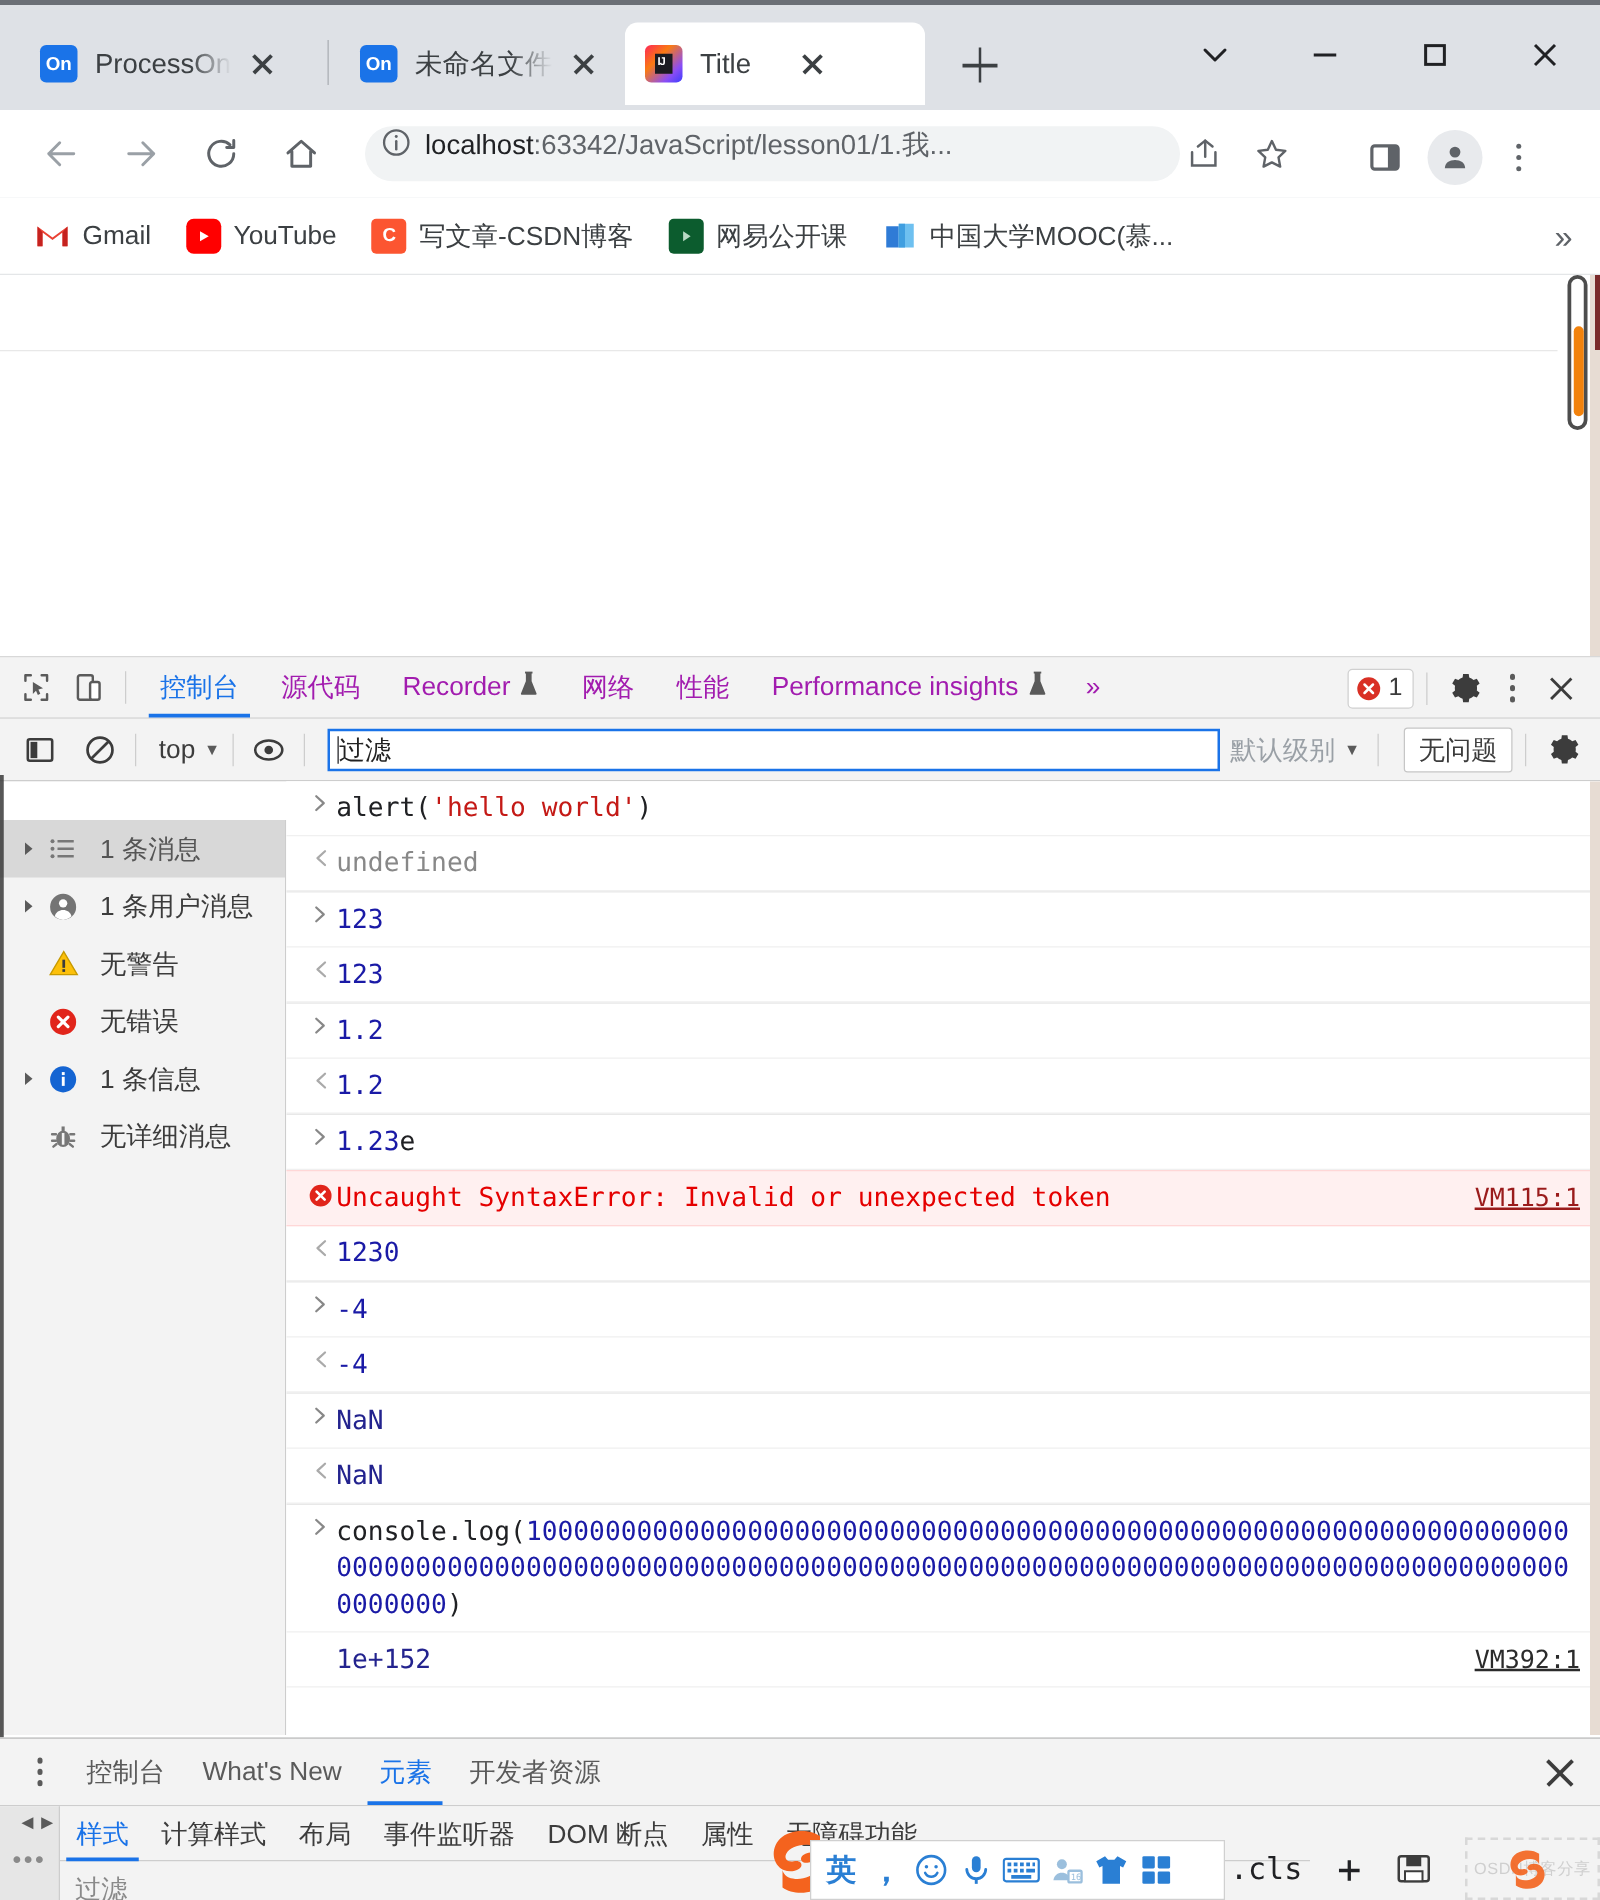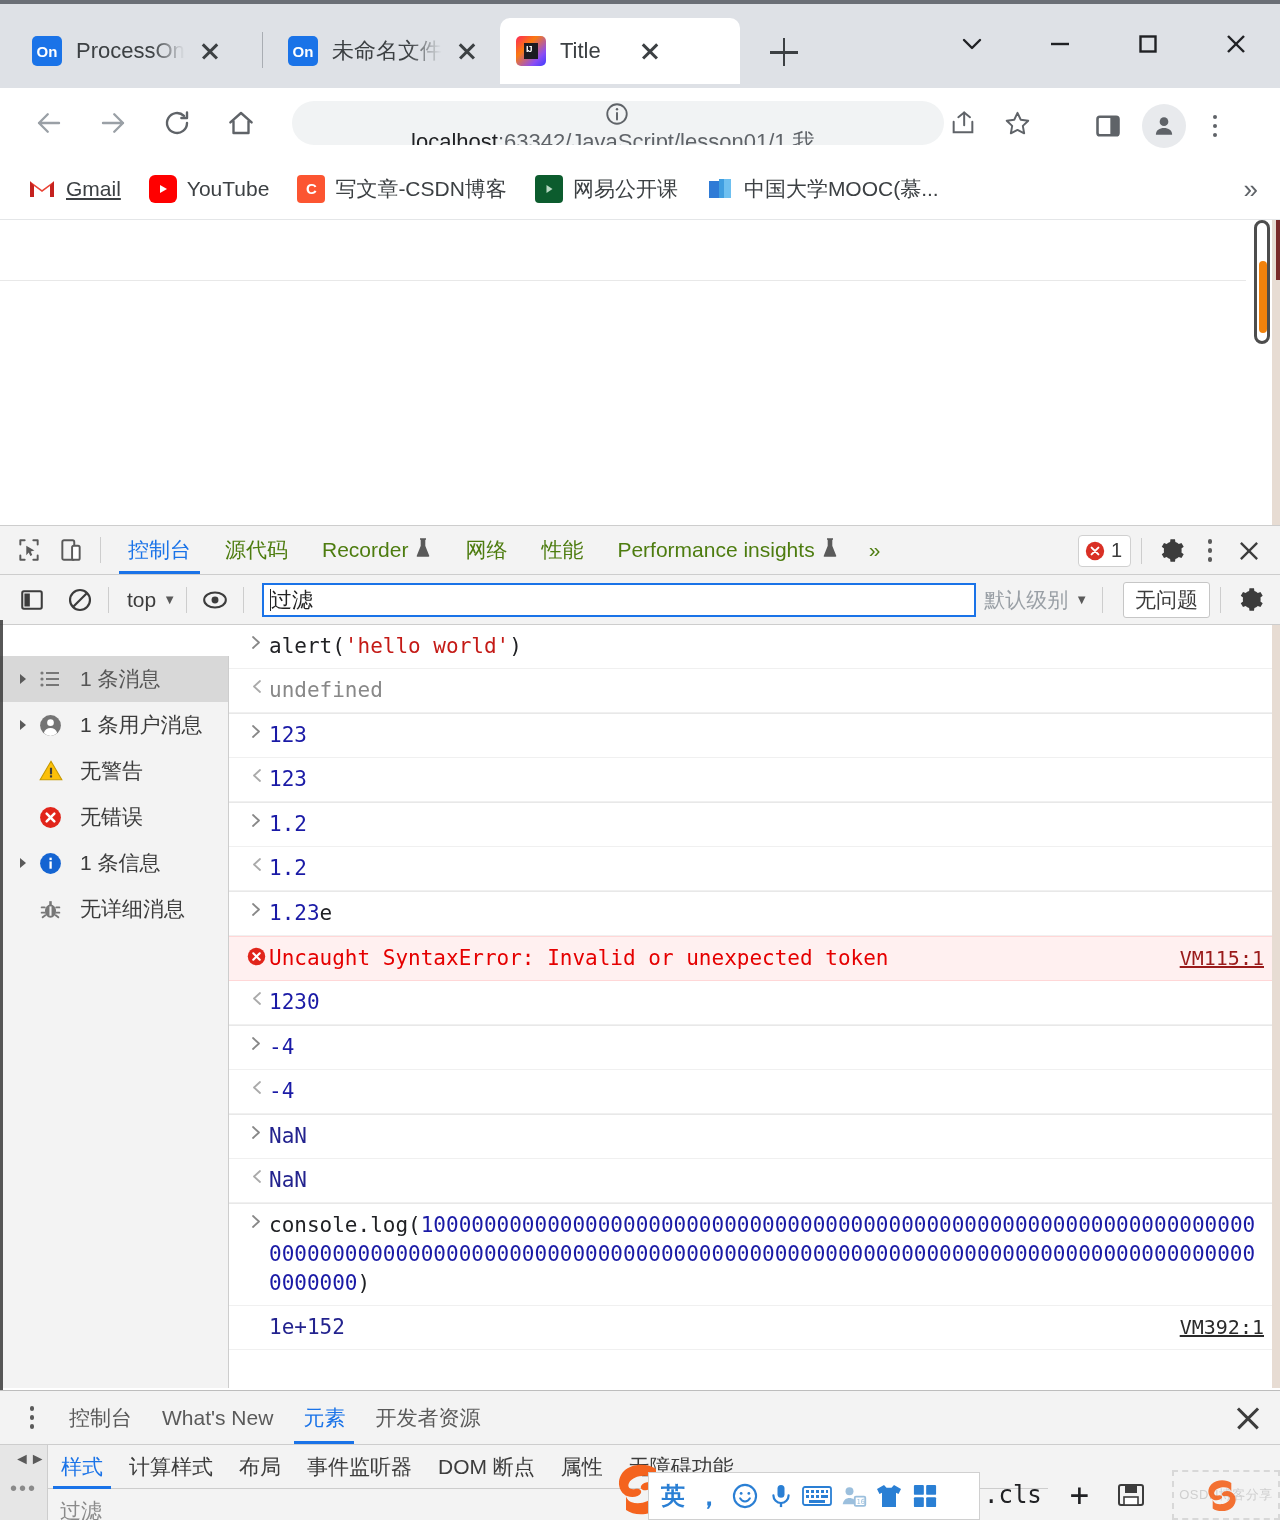--- a/index.html
+++ b/index.html
@@ -44,21 +44,21 @@
   .newtab::after{ left:20.6px; top:8px; width:2.8px; height:28px;}
 
   .wincontrols { position:absolute; right:0; top:4px; height:80px; display:flex; align-items:center; }
   .wc { width:88px; height:80px; display:flex; align-items:center; justify-content:center; cursor:pointer; }
   .wc svg { display:block; }
 
   
   .navbar { position:absolute; left:0; top:88px; width:1280px; height:70px; background:#ffffff; display:flex; align-items:center; }
   .navbtn { width:54px; height:54px; margin-left:8px; display:flex; align-items:center; justify-content:center; border-radius:50%; cursor:pointer;}
   .omnibox { position:absolute; left:292px; top:101px; width:652px; height:44px; background:#f1f3f4; border-radius:22px;
-      display:flex; align-items:center; padding:0 14px 0 12px; cursor:text;flex-direction:column; }
+      display:flex; padding:0 14px 0 12px; cursor:text; }
   .omni-url { margin-left:10px; font-size:22px; color:#202124; white-space:nowrap; overflow:hidden; }
   .omni-url .dim { color:#5f6368; }
   .omni-ico { width:38px; height:38px; display:flex; align-items:center; justify-content:center; cursor:pointer;}
   .tb-ico { width:56px; height:56px; display:flex; align-items:center; justify-content:center; cursor:pointer; }
   .avatar-circle { width:44px; height:44px; border-radius:50%; background:#e8eaed; display:flex; align-items:center; justify-content:center;}
 
   
   .bookmarks { position:absolute; left:0; top:158px; width:1280px; height:62px; background:#ffffff;
      display:flex; align-items:center; border-bottom:1px solid #e4e6e8; }
   .bm { display:flex; align-items:center; height:44px; padding:0 10px; margin-left:8px; border-radius:6px; cursor:pointer;
@@ -76,21 +76,21 @@
   .vp-edge { position:absolute; right:0; top:0; width:8px; height:305px; background:#e7dcd3; }
   .vp-edge2{ position:absolute; right:0; top:0; width:4px; height:60px; background:#7a2a2a; }
 
   
   .devtools { position:absolute; left:0; top:525px; width:1280px; height:865px; background:#ffffff;
      border-top:1px solid #cdcdcd; }
   .dt-tabbar { position:relative; height:49px; display:flex; align-items:center; border-bottom:1px solid #cdcdcd; background:#f3f3f3;}
   .dt-icobtn { width:38px; height:38px; margin-left:10px; display:flex; align-items:center; justify-content:center; cursor:pointer;}
   .dt-vsep { width:1px; height:26px; background:#cdcdcd; margin:0 10px; }
   .dt-tab { position:relative; height:48px; display:flex; align-items:center; padding:0 17px; font-size:21px;
-     color:#4d7c0f; cursor:pointer; white-space:nowrap; }
+     color:#a21caf; cursor:pointer; white-space:nowrap; }
   .dt-tab.sel { color:#1a73e8; }
   .dt-tab.sel::after { content:""; position:absolute; left:8px; right:8px; bottom:0; height:3px; background:#1a73e8; }
   .dt-tab .beaker { margin-left:7px; }
   .dt-right { position:absolute; right:8px; top:0; height:49px; display:flex; align-items:center; }
   .errbadge { display:flex; align-items:center; border:1px solid #d0d0d0; border-radius:4px; height:32px; padding:0 8px 0 5px; background:#fff;}
   .errbadge .cnt { font-size:20px; color:#3c3c3c; margin-left:5px; }
   .kebab { width:32px; height:40px; display:flex; flex-direction:column; align-items:center; justify-content:center; cursor:pointer;}
   .kebab i { width:4.5px; height:4.5px; border-radius:50%; background:#5a5a5a; margin:2.2px 0; display:block;}
 
   
@@ -290,21 +290,21 @@
     <div class="tb-ico" style="width:46px;">
       <div class="kebab">
           <i style="background:#5f6368;"></i>
           <i style="background:#5f6368;"></i>
           <i style="background:#5f6368;"></i>
         </div>
     </div>
   </div>
 
   <div class="bookmarks">
-    <div class="bm" style="margin-left:18px;text-decoration:underline;">
+    <div class="bm" style="margin-left:18px;">
       <span class="bm-ico" style="background:#fff;">
         <svg width="26" height="20" viewBox="0 0 26 20">
             <path d="M1 2.2V18h4V7l8 6 8-6v11h4V2.2L13 11z" fill="#ea4335"></path>
             <path d="M1 2.2V18h4V7z" fill="#c5221f"></path>
             <path d="M21 18h4V2.2L21 7z" fill="#c5221f"></path>
           </svg>
       </span>
       <span>Gmail</span>
     </div>
     <div class="bm">

